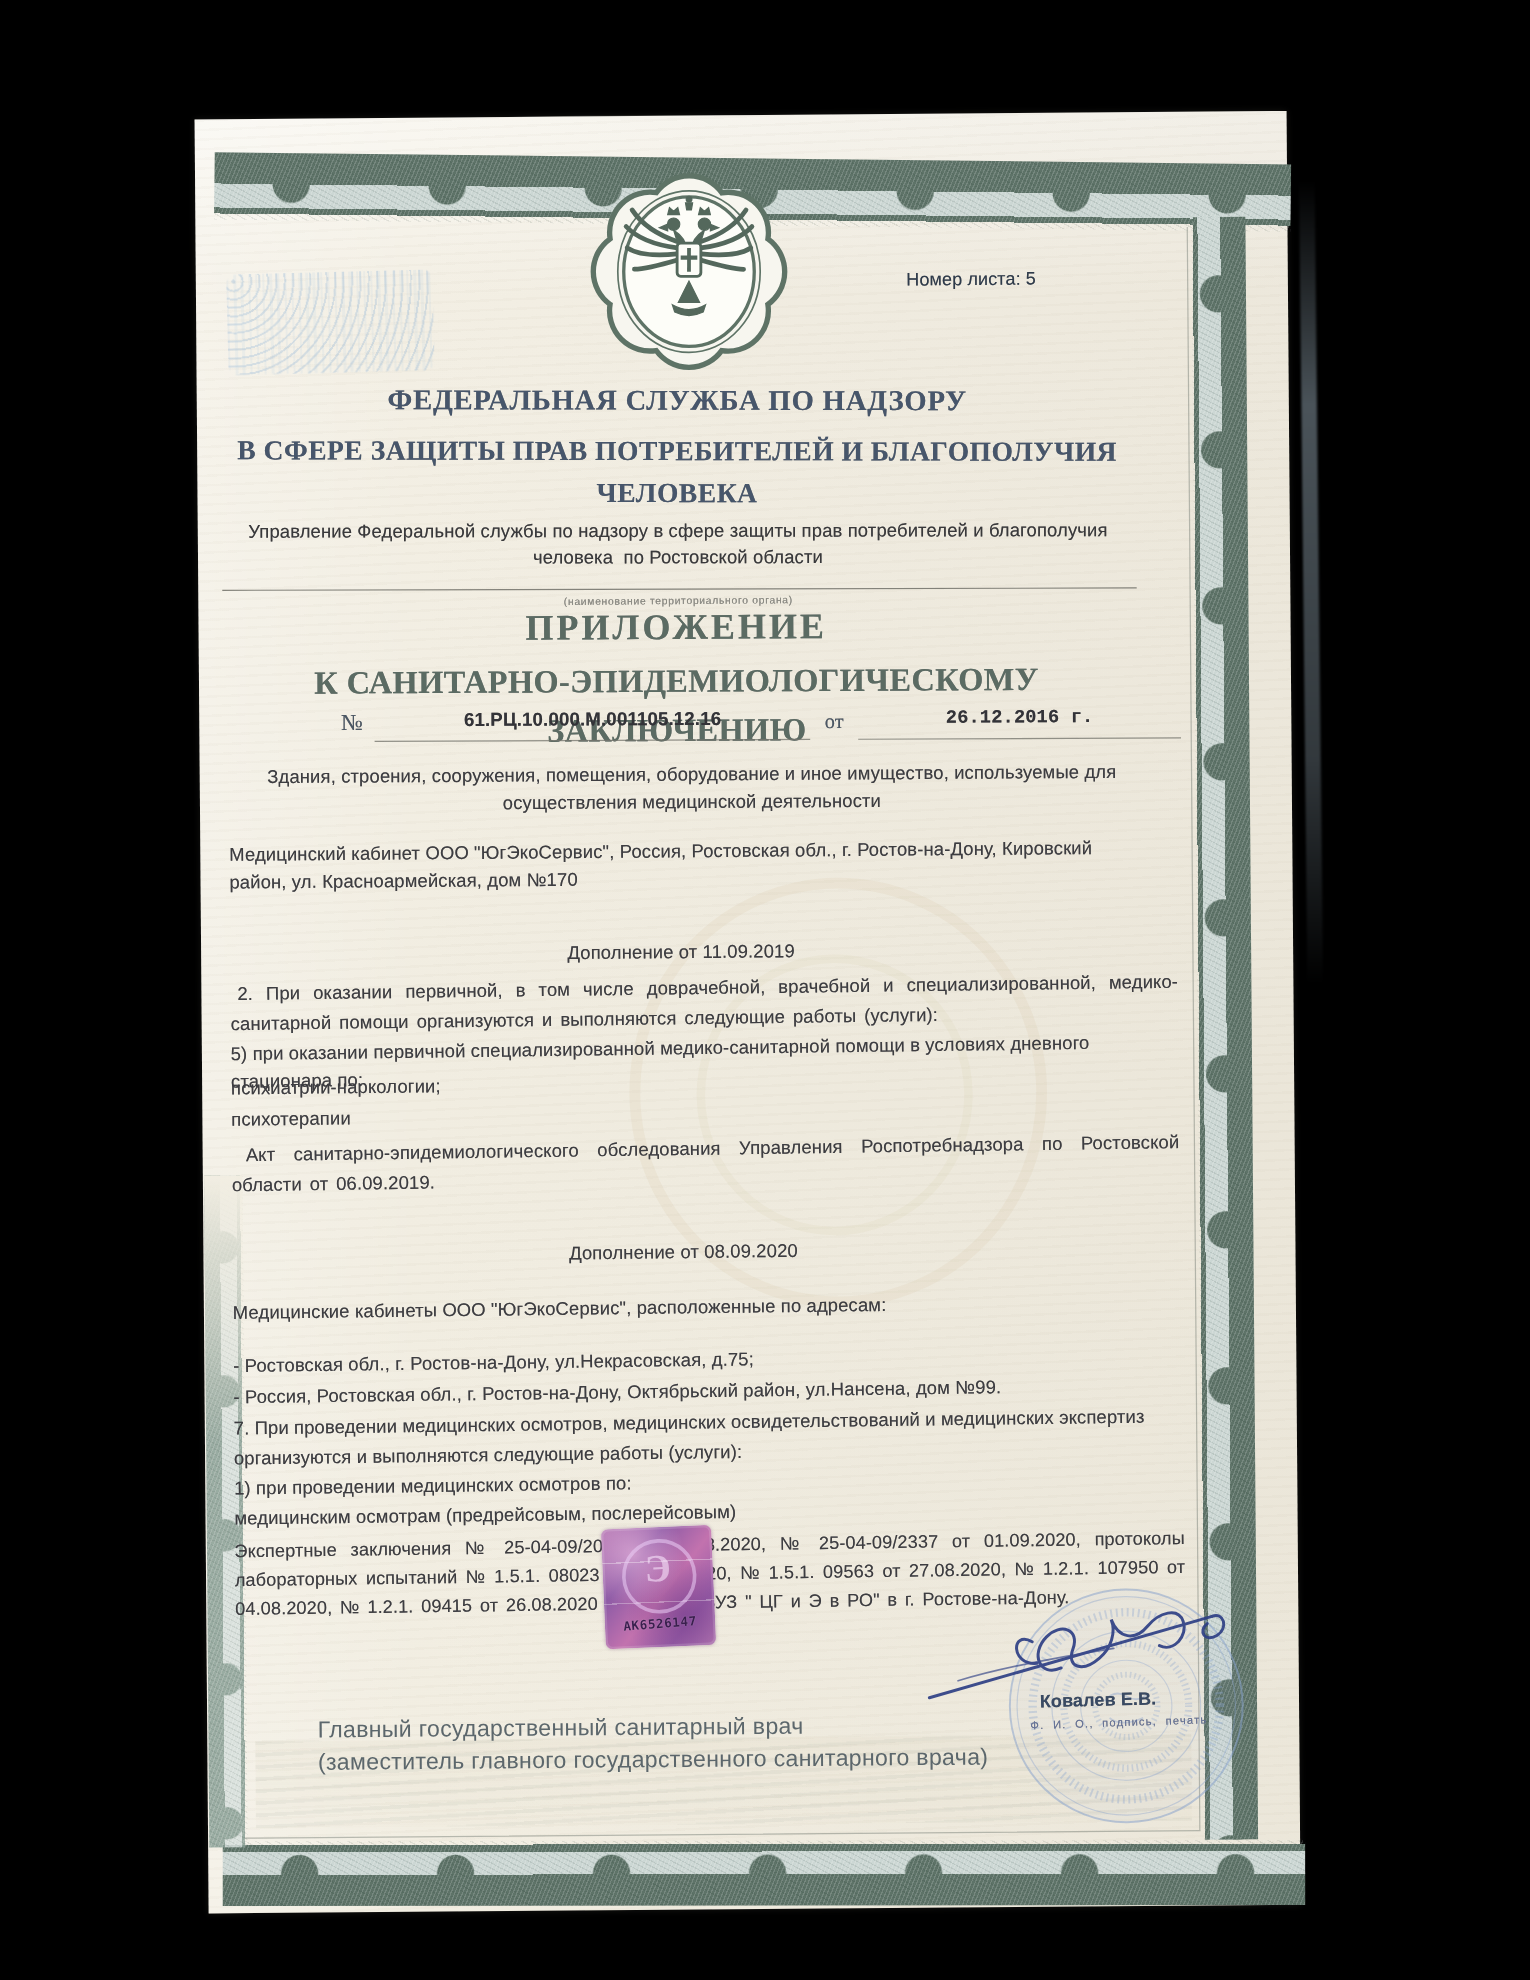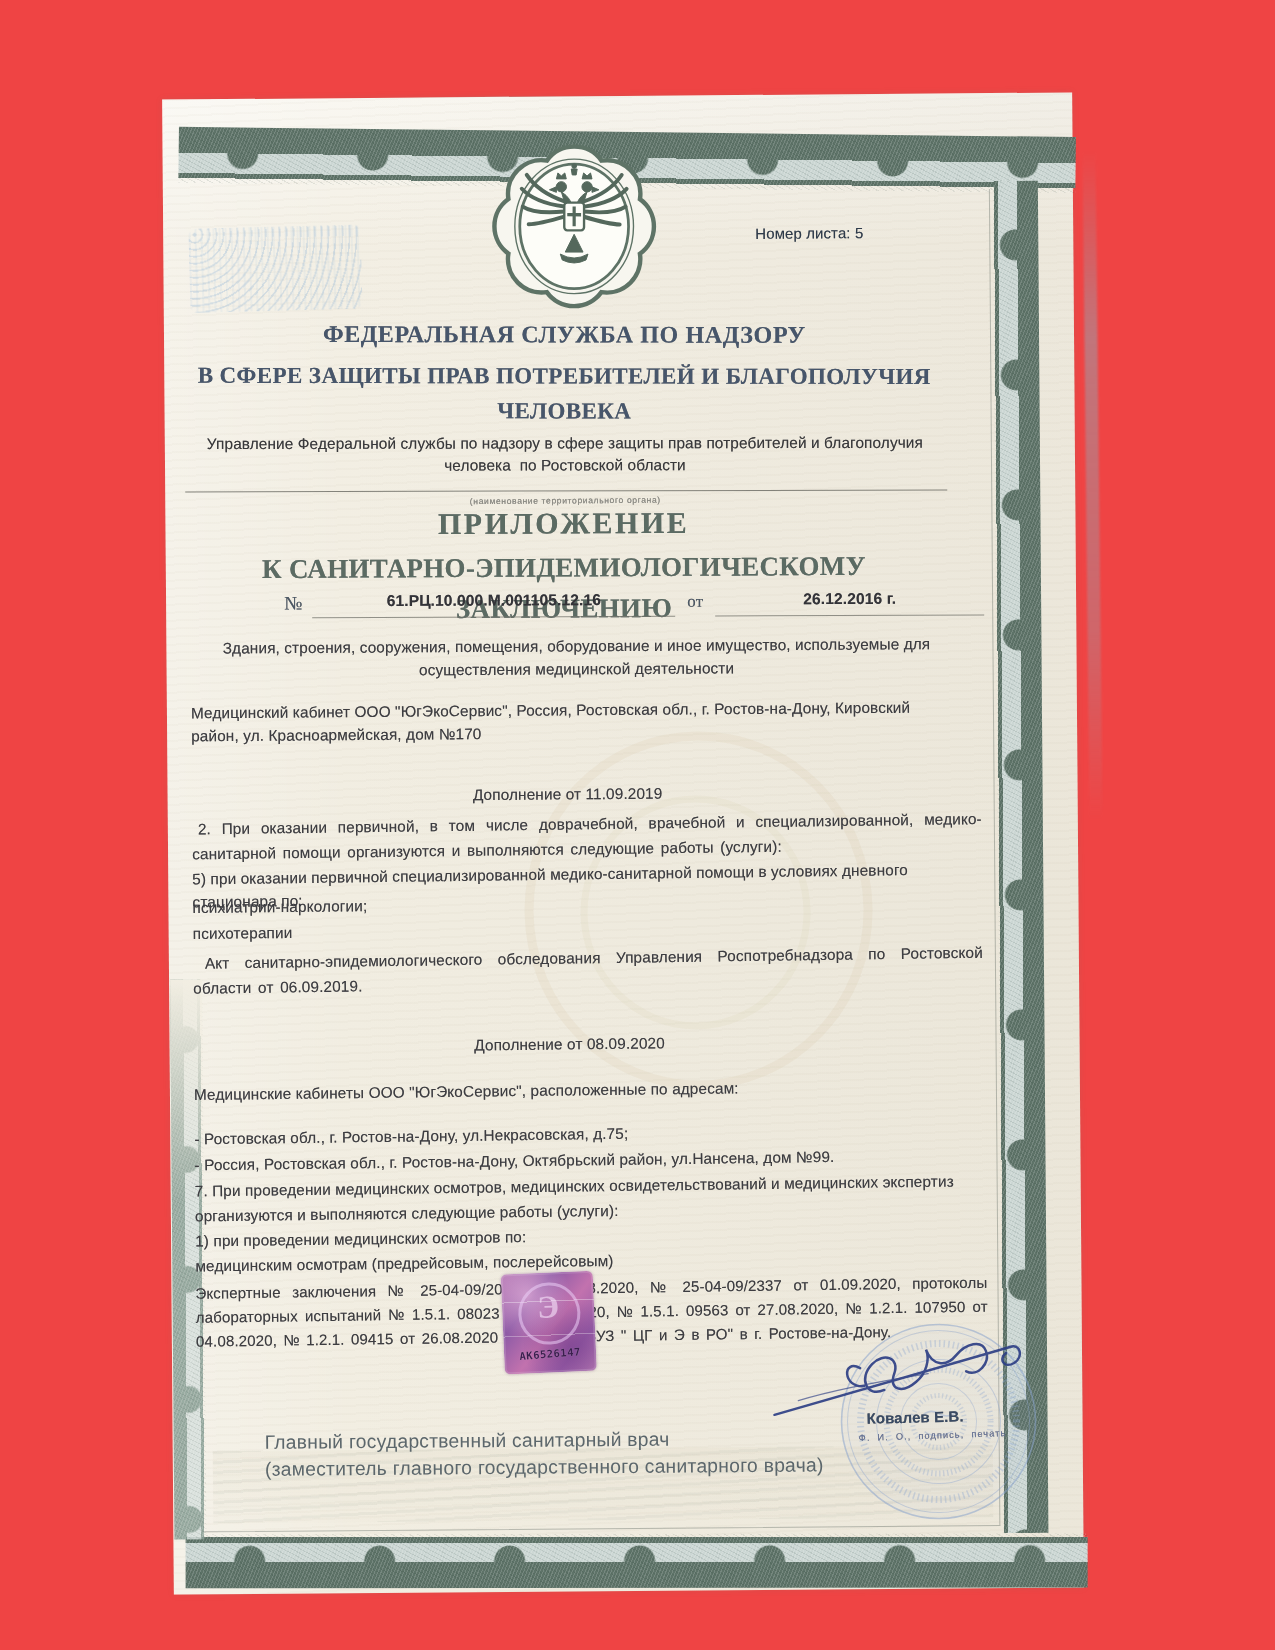--- a/index.html
+++ b/index.html
@@ -1,16 +1,16 @@
 <!DOCTYPE html>
 <html><head>
 <meta charset="utf-8">
 <style>
   html,body{margin:0;padding:0;background:#fff;}
-  #screen{position:relative;width:1275px;height:1650px;overflow:hidden;background:#ef4444;
+  #screen{position:relative;width:1275px;height:1650px;overflow:hidden;background:#000000;
           font-family:"Liberation Sans",sans-serif;}
   
   .edge-curve{position:absolute;left:232px;top:96px;width:830px;height:30px;
     border-top:2px solid rgba(170,170,162,.38);border-radius:50%/16px;transform:rotate(.25deg);}
   .streak-right{position:absolute;left:1086px;top:150px;width:13px;height:670px;filter:blur(1px);
     background:linear-gradient(180deg,rgba(150,168,180,0),rgba(148,166,178,.5) 28%,rgba(148,166,178,.34) 72%,rgba(148,166,178,0));
     transform:rotate(-.6deg);}
   .scanline-bottom{position:absolute;left:200px;top:1588px;width:468px;height:3px;border-radius:2px;
     background:linear-gradient(90deg,rgba(130,145,138,.6),rgba(170,178,172,.15));transform:rotate(-.35deg);}
 
@@ -89,21 +89,21 @@
     font-family:"Liberation Serif",serif;font-weight:700;color:#5b6b63;}
   .main-title .l1{font-size:30px;letter-spacing:2.5px;}
   .main-title .l2{font-size:27px;letter-spacing:.3px;margin-top:1px;}
 
   .num-row{left:118px;width:700px;top:492px;display:flex;align-items:flex-end;transform:rotate(.2deg);}
   .num-row .no{font-family:"Liberation Serif",serif;font-size:19px;color:#4c5865;margin-right:10px;}
   .num-row .seg{border-bottom:1.5px solid rgba(118,118,110,.78);text-align:center;
     padding-bottom:4px;font-weight:600;font-size:15.6px;color:#333338;}
   .num-row .seg1{flex:1.35;}
   .num-row .ot{font-family:"Liberation Serif",serif;font-size:17px;color:#4c5865;margin:0 12px;padding-bottom:2px;}
-  .num-row .seg2{flex:1;}
+  .num-row .seg2{flex:1;font-family:Liberation Mono, monospace;}
 
   .subject{left:50px;width:720px;top:538px;transform:rotate(.1deg);}
   .object-address{left:24px;width:764px;top:602px;}
   .supp-title-1{left:10px;width:780px;top:686px;}
   .para-2{left:24px;width:790px;top:716px;line-height:1.62;transform:rotate(-.3deg);text-indent:6px;}
   .para-5{left:24px;width:800px;top:766px;transform:rotate(-.3deg);}
   .item-1{left:24px;width:500px;top:796px;transform:rotate(-.15deg);}
   .item-2{left:24px;width:500px;top:822px;transform:rotate(-.15deg);}
   .act{left:24px;width:790px;top:850px;line-height:1.6;transform:rotate(-.35deg);text-indent:12px;}
   .supp-title-2{left:10px;width:780px;top:936px;transform:rotate(-.2deg);}

